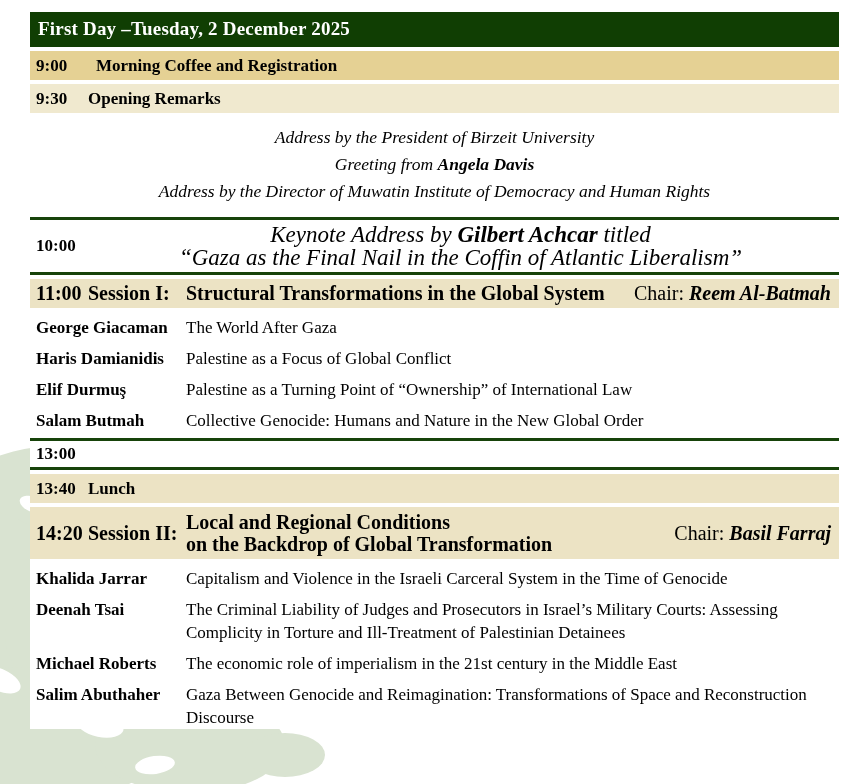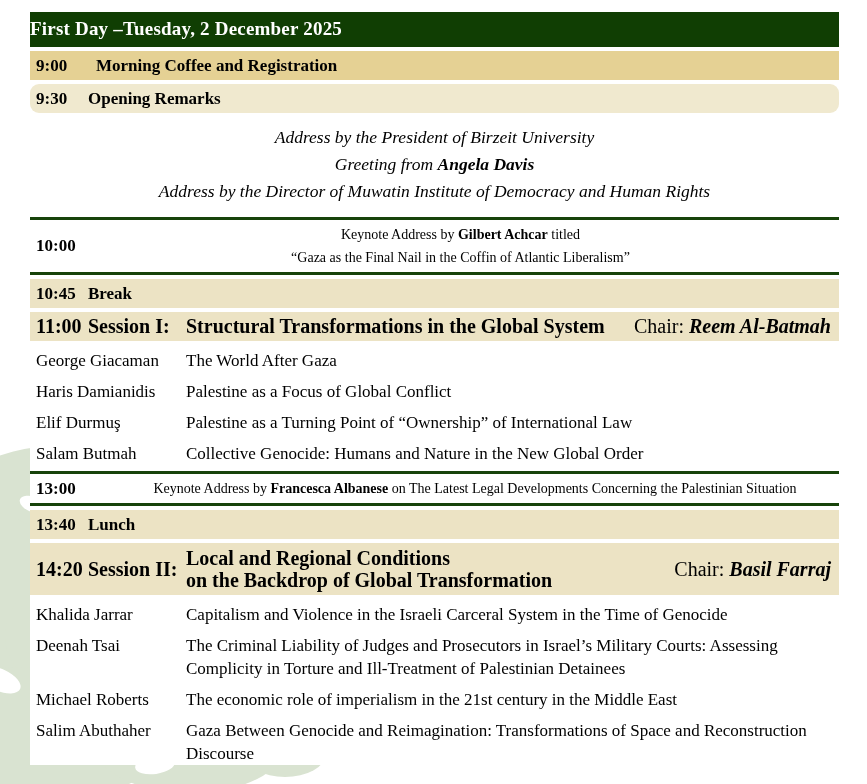--- a/index.html
+++ b/index.html
@@ -33,35 +33,35 @@
     top:12px;
     width:809px;
     z-index:1;
     background:#ffffff;
   }
   .day-header{
     background:var(--header-bg);
     color:var(--header-text);
     font-weight:bold;
     font-size:19px;
-    padding:6px 8px 7px 0;
+    padding:6px 8px 7px 8px;
     letter-spacing:.2px;
   }
   .bar{
     display:grid;
     grid-template-columns:52px 1fr;
     align-items:center;
     font-weight:bold;
     font-size:17px;
     padding:4px 6px;
     margin-top:4px;
     line-height:21px;
   }
   .bar.tan{background:var(--row-tan);gap:8px;}
-  .bar.light{background:var(--row-light);border-radius:9px;}
+  .bar.light{background:var(--row-light);}
   .bar.beige{background:var(--row-beige);}
   .addresses{
     text-align:center;
     font-style:italic;
     font-size:17.5px;
     padding:8px 0 6px 0;
   }
   .addresses .line{margin:6px 0;line-height:21px;}
   .keynote{
     border-top:3px solid var(--rule);
@@ -74,21 +74,22 @@
   }
   .keynote .time{
     flex:none;
     width:52px;
     font-weight:bold;
     font-size:17px;
   }
   .keynote .ktext{
     flex:1;
     text-align:center;
-    font-size:14px;
+    font-style:italic;
+    font-size:23px;
     line-height:23px;
   }
   .session{
     display:grid;
     grid-template-columns:52px 98px 1fr auto;
     align-items:center;
     background:var(--row-beige);
     font-size:20px;
     padding:4px 6px;
     margin-top:4px;
@@ -100,21 +101,21 @@
   .chair{white-space:nowrap;padding-right:2px;}
   .chair .chair-name{font-weight:bold;font-style:italic;}
   .talk{
     display:grid;
     grid-template-columns:150px 1fr;
     font-size:17px;
     padding:0 6px;
     margin-top:8px;
     line-height:23px;
   }
-  .talk .speaker{font-weight:normal;}
+  .talk .speaker{font-weight:bold;}
   b{font-weight:bold;}
 </style>
 </head>
 <body>
 
 <svg class="watermark" width="580" height="360" viewBox="0 0 580 360" aria-hidden="true">
   <g fill="var(--watermark)">
     <ellipse cx="150" cy="95" rx="135" ry="85"></ellipse>
     <ellipse cx="65" cy="185" rx="95" ry="110"></ellipse>
     <ellipse cx="210" cy="200" rx="120" ry="78"></ellipse>
@@ -165,24 +166,20 @@
   </div>
 
   <div class="keynote">
     <span class="time">10:00</span>
     <div class="ktext">
       <div><span>Keynote Address by </span><b>Gilbert Achcar</b><span> titled</span></div>
       <div>“Gaza as the Final Nail in the Coffin of Atlantic Liberalism”</div>
     </div>
   </div>
 
-  <div class="bar beige">
-    <span class="time">10:45</span>
-    <span>Break</span>
-  </div>
 
   <div class="session">
     <span class="time">11:00</span>
     <span class="slabel">Session I:</span>
     <span class="stitle">Structural Transformations in the Global System</span>
     <span class="chair"><span>Chair: </span><span class="chair-name">Reem Al-Batmah</span></span>
   </div>
 
   <div class="talk">
     <span class="speaker">George Giacaman</span>
@@ -196,23 +193,20 @@
     <span class="speaker">Elif Durmuş</span>
     <span>Palestine as a Turning Point of “Ownership” of International Law</span>
   </div>
   <div class="talk">
     <span class="speaker">Salam Butmah</span>
     <span>Collective Genocide: Humans and Nature in the New Global Order</span>
   </div>
 
   <div class="keynote" style="margin-top:6px;gap:29px;">
     <span class="time">13:00</span>
-    <div class="ktext">
-      <span>Keynote Address by </span><b>Francesca Albanese</b><span> on The Latest Legal Developments Concerning the Palestinian Situation</span>
-    </div>
   </div>
 
   <div class="bar beige">
     <span class="time">13:40</span>
     <span>Lunch</span>
   </div>
 
   <div class="session">
     <span class="time">14:20</span>
     <span class="slabel">Session II:</span>

